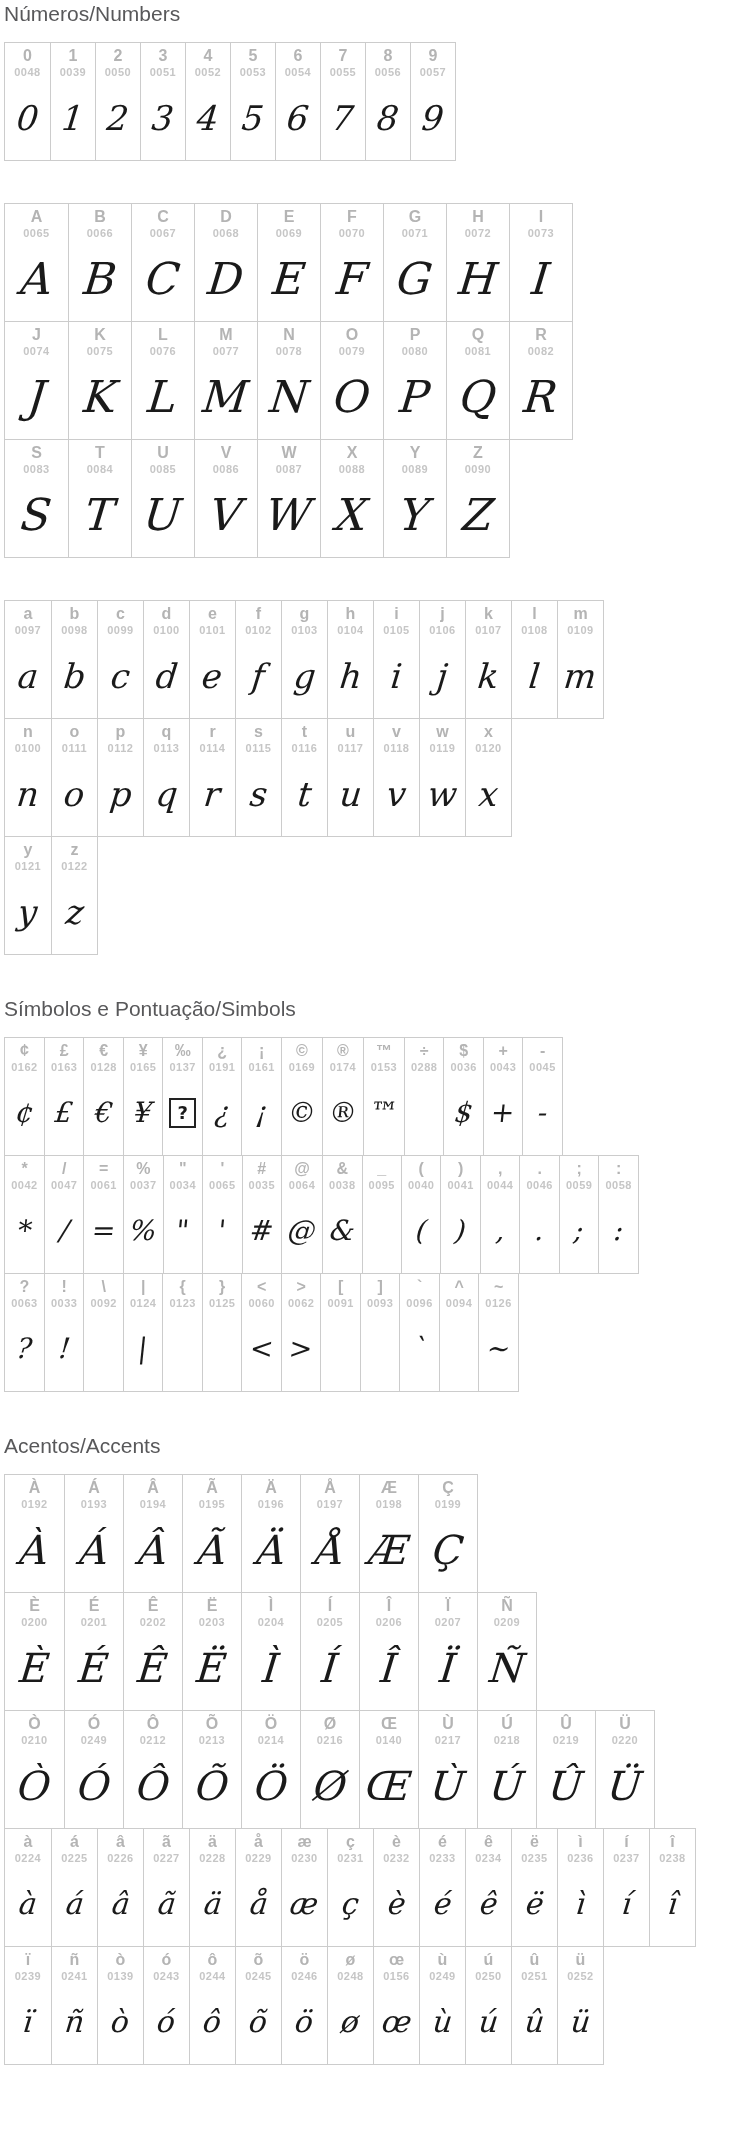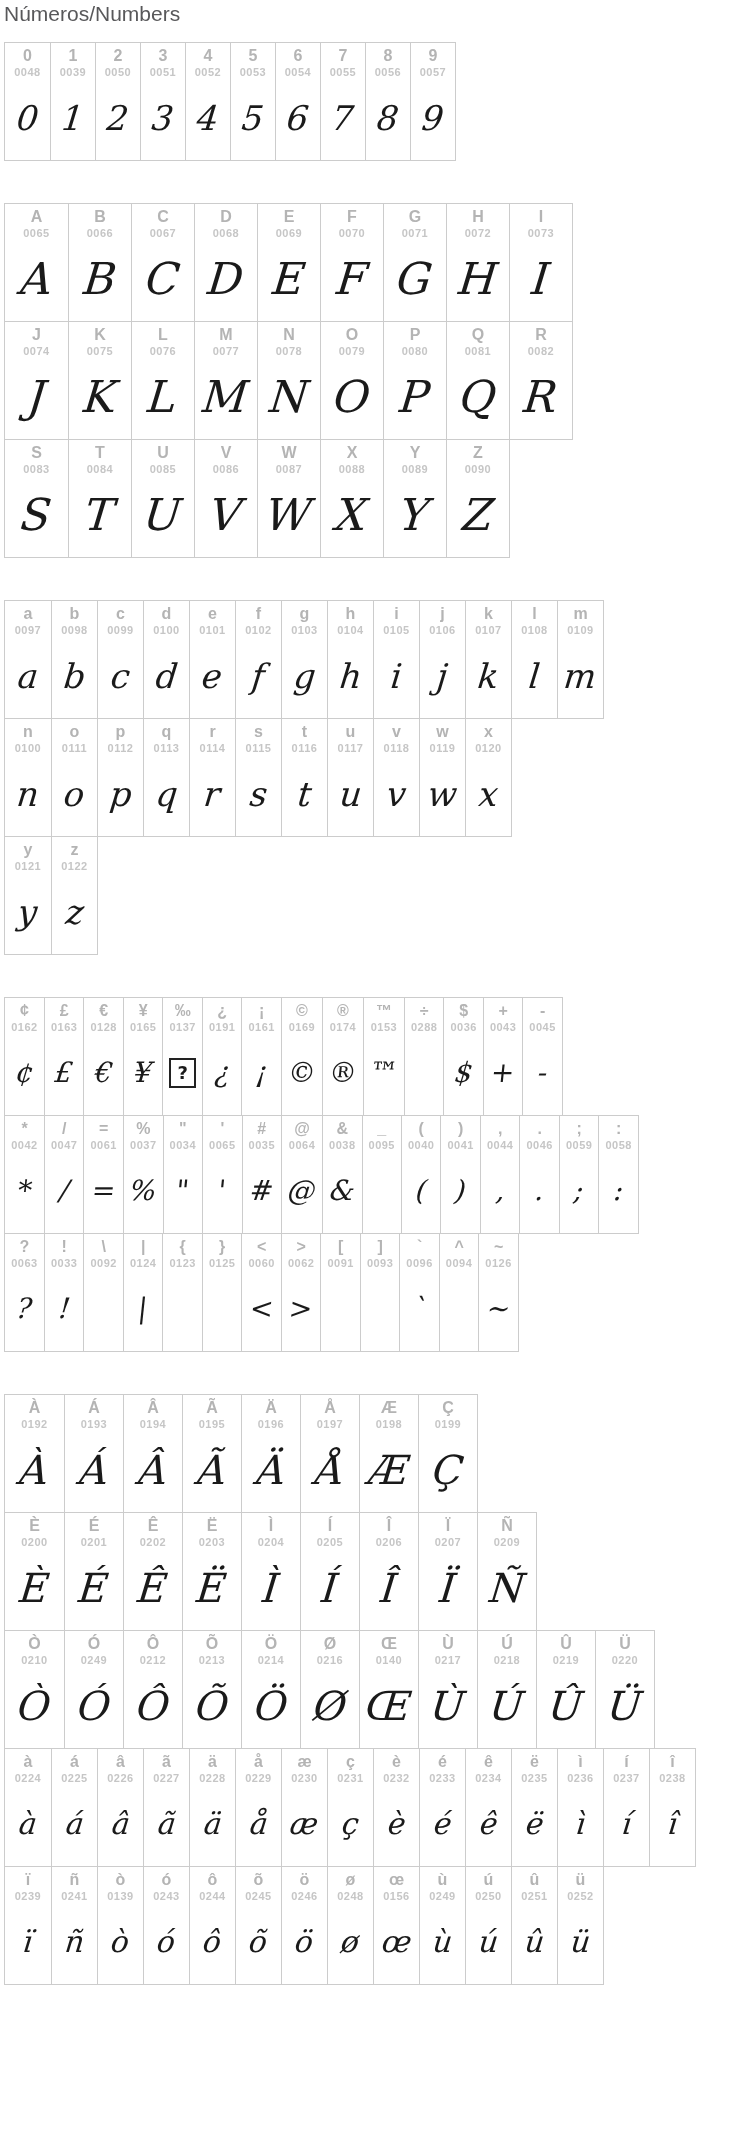--- a/index.html
+++ b/index.html
@@ -500,20 +500,21 @@
         <div class="cell">
           <div class="ch">z</div>
           <div class="code">0122</div>
           <div class="glyph">
             <span class="gtext">z</span>
           </div>
         </div>
       </div>
     </section>
     <section class="charmap-section sec-simbolos">
+      <h2>Símbolos e Pontuação/Simbols</h2>
       <div class="row">
         <div class="cell">
           <div class="ch">¢</div>
           <div class="code">0162</div>
           <div class="glyph">
             <span class="gtext">¢</span>
           </div>
         </div>
         <div class="cell">
           <div class="ch">£</div>
@@ -809,20 +810,21 @@
         <div class="cell">
           <div class="ch">~</div>
           <div class="code">0126</div>
           <div class="glyph">
             <span class="gtext">~</span>
           </div>
         </div>
       </div>
     </section>
     <section class="charmap-section sec-acentos">
+      <h2>Acentos/Accents</h2>
       <div class="row">
         <div class="cell">
           <div class="ch">À</div>
           <div class="code">0192</div>
           <div class="glyph">
             <span class="gtext">À</span>
           </div>
         </div>
         <div class="cell">
           <div class="ch">Á</div>

